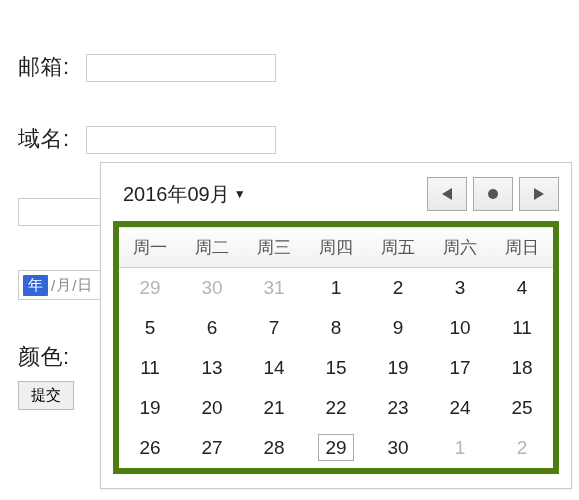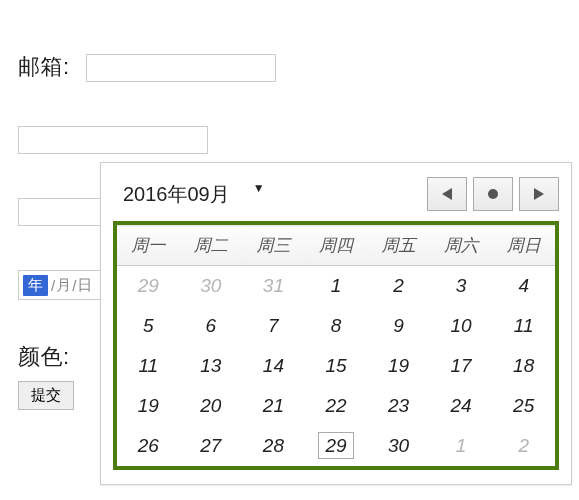--- a/index.html
+++ b/index.html
@@ -12,43 +12,44 @@
     .date-sep { color: #888; margin: 0 1px; }
     .date-ph { color: #888; }
     .spinner { margin-left: auto; width: 14px; display: flex; flex-direction: column; gap: 0; }
     .spin-btn { display: block; background: #f2f2f2; border: 1px solid #999; width: 13px; height: 9px; font-size: 8px; text-align: center; line-height: 7px; color: #444; cursor: pointer; }
     .spin-btn:first-child { border-bottom: none; }
     .dropdown-arr { font-size: 12px; margin-left: 6px; color: #222; }
     .submit-btn { margin-top: 6px; background: #efefef; border: 1px solid #bbb; padding: 4px 12px; font-size: 15px; cursor: pointer; font-family: inherit; text-align: right; }
 
     .calendar { position: absolute; left: 100px; top: 162px; width: 472px; border: 1px solid #ccc; background: #fff; padding: 14px 12px 14px 12px; box-shadow: 0 1px 2px rgba(0,0,0,0.08); }
     .cal-head { display: flex; align-items: center; margin-bottom: 10px; }
-    .cal-title { font-size: 20px; display: flex; align-items: flex-start; gap: 23px; margin-left: 10px; }
+    .cal-title { font-size: 20px; display: flex; align-items: center; gap: 4px; margin-left: 10px; }
     .cal-title .arr { font-size: 12px; }
     .cal-nav { margin-left: auto; display: flex; gap: 6px; }
     .nav-btn { width: 40px; height: 34px; background: linear-gradient(#f7f7f7,#e9e9e9); border: 1px solid #aaa; font-size: 14px; color: #444; display: flex; align-items: center; justify-content: center; cursor: pointer; }
     .nav-btn svg { display: block; }
-    .cal-table-wrap { border: 4px solid #4d7c0f; font-style: italic; }
+    .cal-table-wrap { border: 6px solid #4d7c0f; }
     .cal-table { width: 100%; border-collapse: collapse; table-layout: fixed; }
     .cal-table th { background: linear-gradient(#fdfdfd,#f1f1f1); font-weight: normal; font-size: 17px; color: #555; padding: 8px 0; border-bottom: 1px solid #ccc; border-top: 1px solid #e5e5e5; }
     .cal-table td { text-align: center; font-size: 19px; padding: 9px 0; cursor: pointer; }
     .cal-table td.other { color: #b5b5b5; }
     .cal-table td.today span { border: 1px solid #aaa; padding: 2px 6px; }
   </style>
 </head>
 <body>
 
 
 
 
 <div class="form-row">
   <span class="label">邮箱:</span>
   <input class="txt" type="text" value="" style="">
 </div>
 <div class="form-row">
+  <span class="label">域名:</span>
   <input class="txt" type="text" value="" style="">
 </div>
 <div class="form-row">
   <input class="txt" type="text" value="" style="">
 </div>
 <div class="form-row">
   <div class="date-input-wrap">
     <span class="year-sel">年</span>
     <span class="date-sep">/</span>
     <span class="date-ph">月</span>

